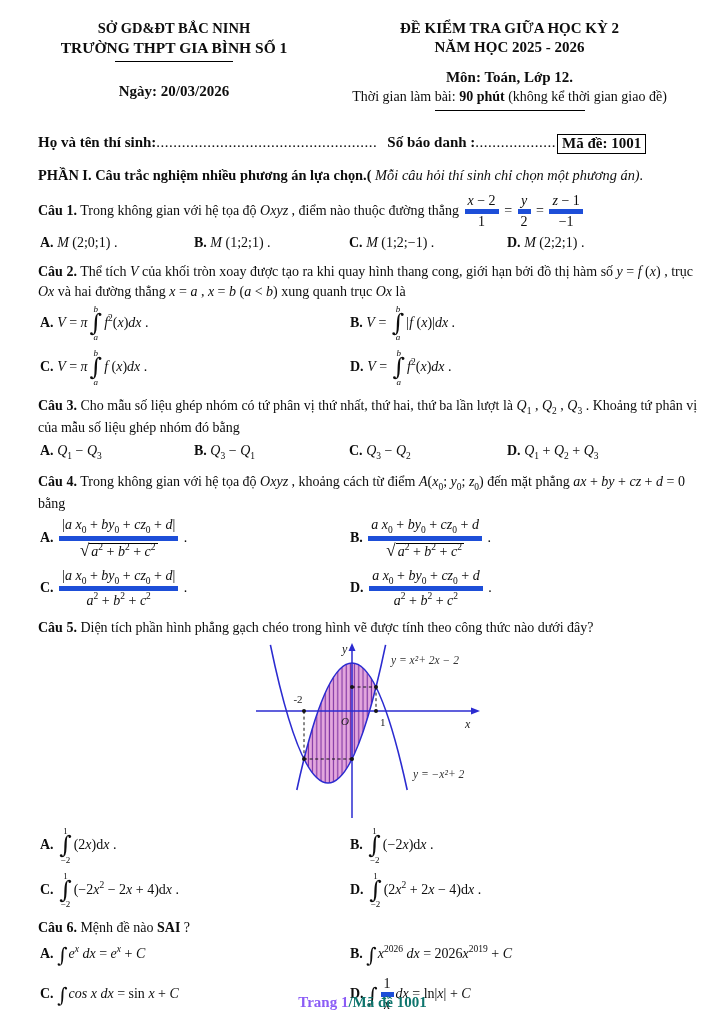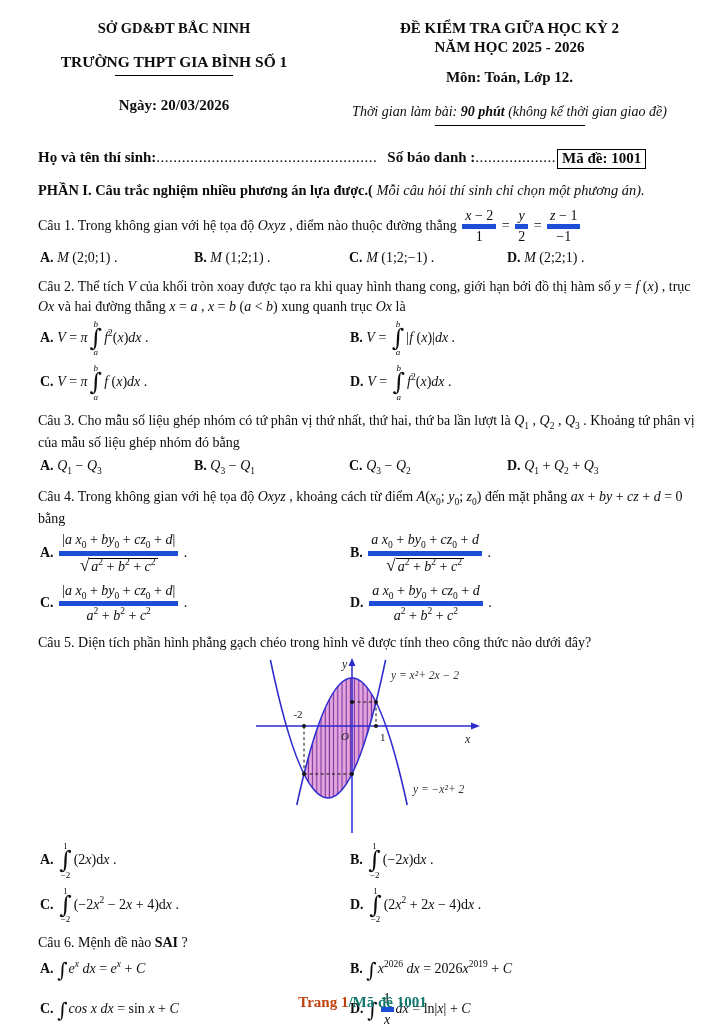--- a/index.html
+++ b/index.html
@@ -2,40 +2,40 @@
 <html><head>
 <meta charset="utf-8">
 <style>
   html,body{margin:0;padding:0;background:#fff;}
   body{width:725px;height:1024px;overflow:hidden;font-family:"Liberation Serif",serif;color:#0d0d0d;font-size:14px;}
   .page{position:relative;box-sizing:border-box;width:725px;height:1024px;padding:20px 16px 0 38px;}
   
   .hdr{display:flex;}
   .hdr-left{width:272px;text-align:center;}
   .hdr-left .l1{font-weight:bold;font-size:14.5px;}
-  .hdr-left .l2{font-weight:bold;font-size:15.5px;margin-top:16px;}
+  .hdr-left .l2{font-weight:bold;font-size:15.5px;margin-top:2px;}
   .rule{width:118px;border-bottom:1.4px solid #000;margin:4px auto 0;}
   .date{font-weight:bold;font-size:15px;margin-top:21px;}
   .hdr-right{flex:1;text-align:center;}
   .hdr-right .t1{font-weight:bold;font-size:15px;}
   .hdr-right .t2{font-weight:bold;font-size:15px;margin-top:2px;}
   .hdr-right .t3{font-weight:bold;font-size:15px;margin-top:13px;}
-  .hdr-right .t4{font-style:italic;font-size:14px;margin-top:18px;}
+  .hdr-right .t4{font-size:14px;margin-top:3px;}
   .rule2{width:150px;border-bottom:1.5px solid #000;margin:5px auto 0;}
   
   .name-row{display:flex;align-items:flex-start;margin-top:23px;font-size:15px;white-space:nowrap;}
   .name-row b{font-weight:bold;}
   .dots{letter-spacing:0.5px;}
   .code-box{border:1.3px solid #000;padding:0 4px 1px 4px;font-weight:bold;margin-left:1px;}
   
   .part{margin-top:13px;font-size:14.4px;}
   
   .q{margin-top:9px;}
   .q-body{line-height:1.42;}
-  .q-body .qn{font-weight:normal;}
+  .q-body .qn{font-weight:bold;}
   .opts{display:grid;margin-top:3px;padding-left:2px;align-items:center;}
   .cols4{grid-template-columns:154px 155px 158px auto;}
   .cols2{grid-template-columns:310px auto;row-gap:7px;}
   .opt{line-height:1.4;}
   .opt b{font-weight:bold;}
   
   i{font-family:"Liberation Serif",serif;}
   sup{font-size:9.5px;}
   sub{font-size:9.5px;}
   .fr{display:inline-block;vertical-align:middle;text-align:center;padding:0 2px;line-height:1.15;}
@@ -78,21 +78,21 @@
   <div class="name-row">
     <b>Họ và tên thí sinh:</b>
       <span class="dots">....................................................</span>
     <span style="width:10px"></span>
     <b>Số báo danh :</b>
       <span class="dots">...................</span>
     <span class="code-box">Mã đề: 1001</span>
   </div>
 
   <div class="part">
-    <b>PHẦN I. Câu trắc nghiệm nhiều phương án lựa được.(</b><i> Mỗi câu hỏi thí sinh chỉ chọn một phương án).</i>
+    <b>PHẦN I. Câu trắc nghiệm nhiều phương án lựa chọn.(</b><i> Mỗi câu hỏi thí sinh chỉ chọn một phương án).</i>
   </div>
 
   <div class="q">
     <div class="q-body">
       <b class="qn">Câu 1.</b>
       <span>Trong không gian với hệ tọa độ <i>Oxyz</i> , điểm nào thuộc đường thẳng <span class="fr"><span class="nu"><i>x</i> − 2</span><span class="de">1</span></span> = <span class="fr"><span class="nu"><i>y</i></span><span class="de">2</span></span> = <span class="fr"><span class="nu"><i>z</i> − 1</span><span class="de">−1</span></span></span>
     </div>
     <div class="opts cols4">
       <div class="opt"><b>A.</b> <span><i>M</i> (2;0;1) .</span></div>
       <div class="opt"><b>B.</b> <span><i>M</i> (1;2;1) .</span></div>
@@ -239,16 +239,16 @@
     </div>
     <div class="opts cols2">
       <div class="opt"><b>A.</b> <span><span class="is2">∫</span><i>e</i><sup><i>x</i></sup> <i>dx</i> = <i>e</i><sup><i>x</i></sup> + <i>C</i></span></div>
       <div class="opt"><b>B.</b> <span><span class="is2">∫</span><i>x</i><sup>2026</sup> <i>dx</i> = 2026<i>x</i><sup>2019</sup> + <i>C</i></span></div>
       <div class="opt"><b>C.</b> <span><span class="is2">∫</span><i>cos x dx</i> = sin <i>x</i> + <i>C</i></span></div>
       <div class="opt"><b>D.</b> <span><span class="is2">∫</span><span class="fr"><span class="nu">1</span><span class="de"><i>x</i></span></span><i>dx</i> = ln|<i>x</i>| + <i>C</i></span></div>
     </div>
   </div>
 
   <div class="footer">
-    <span style="color: #c2410c;">Trang 1</span><span style="color: #0f766e;">/Mã đề 1001</span>
+    <span style="color: #8b5cf6;">Trang 1</span><span style="color: #0f766e;">/Mã đề 1001</span>
   </div>
 
 </div>
 
 </body></html>

